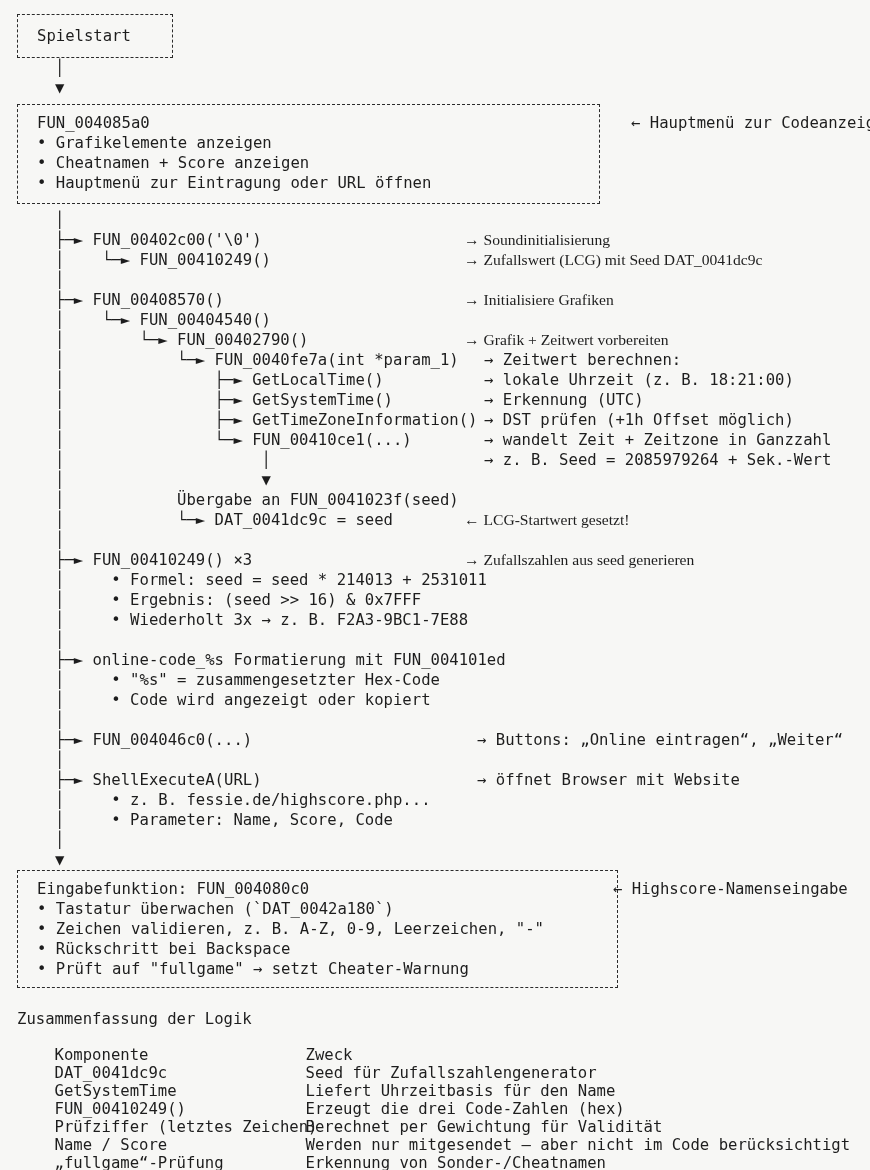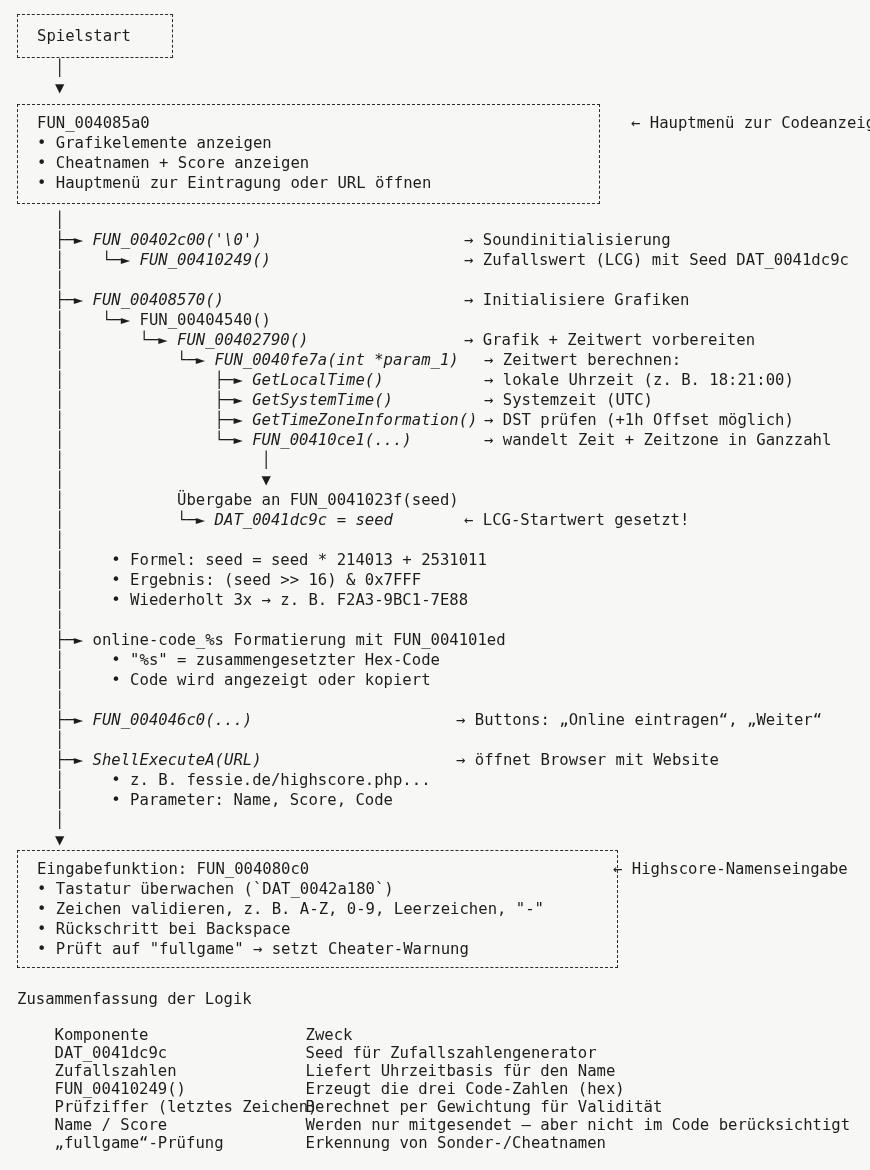--- a/index.html
+++ b/index.html
@@ -4,40 +4,40 @@
 <style>
   * { margin:0; padding:0; box-sizing:border-box; }
   html,body { width:870px; height:1170px; }
   body {
     background:#f7f7f5;
     color:#1d1d1d;
     font-family:"DejaVu Sans Mono","Liberation Mono",monospace;
     font-size:15.6px;
     overflow:hidden;
   }
-  .pre { white-space:pre;font-style:italic; }
+  .pre { white-space:pre; }
   
   .box { border:1px dashed #2b2b2b; position:relative; margin-left:17px; }
   .box-start { margin-top:14px; width:156px; height:44px; padding:11px 0 16px 19px; }
   .box-main  { margin-top:6px;  width:583px; height:100px; padding:8px 0 0 19px; }
   .box-input { width:601px; height:118px; padding:8px 0 0 19px; }
   .bline { height:20px; line-height:20px; white-space:pre; }
   .bnote { position:absolute; top:9px; white-space:pre; }
   .box-main  .bnote { left:613px; }
   .box-input .bnote { left:595px; }
   
   .tree { margin-top:6px; }
   .tline {
     height:20px; line-height:20px; white-space:pre;
     padding-left:55px; position:relative;
   }
   .note { position:absolute; top:0; white-space:pre; }
-  .nA { left:464px; }
+  .nA { left:464px;font-family:Liberation Serif, serif; }
   .nB { left:484px; }
-  .nC { left:456px; }
+  .nC { left:477px; }
   
   .summary { margin:22px 12px 0 17px; }
   .srow { height:18px; line-height:18px; white-space:pre; }
   .c1 { display:inline-block; width:251px; white-space:pre; }
   .c2 { white-space:pre;text-align:center; }
 </style>
 </head>
 <body>
 
 <div class="box box-start">
@@ -58,28 +58,29 @@
 <div class="tree">
   <div class="tline">│</div>
   <div class="tline"><span class="pre">├─► FUN_00402c00('\0')</span><span class="note nA">→ Soundinitialisierung</span></div>
   <div class="tline"><span class="pre">│    └─► FUN_00410249()</span><span class="note nA">→ Zufallswert (LCG) mit Seed DAT_0041dc9c</span></div>
   <div class="tline">│</div>
   <div class="tline"><span class="pre">├─► FUN_00408570()</span><span class="note nA">→ Initialisiere Grafiken</span></div>
   <div class="tline">│    └─► FUN_00404540()</div>
   <div class="tline"><span class="pre">│        └─► FUN_00402790()</span><span class="note nA">→ Grafik + Zeitwert vorbereiten</span></div>
   <div class="tline"><span class="pre">│            └─► FUN_0040fe7a(int *param_1)</span><span class="note nB">→ Zeitwert berechnen:</span></div>
   <div class="tline"><span class="pre">│                ├─► GetLocalTime()</span><span class="note nB">→ lokale Uhrzeit (z. B. 18:21:00)</span></div>
-  <div class="tline"><span class="pre">│                ├─► GetSystemTime()</span><span class="note nB">→ Systemzeit (UTC)</span></div>
+  <div class="tline"><span class="pre">│                ├─► GetSystemTime()</span><span class="note nB">→ Erkennung (UTC)</span></div>
   <div class="tline"><span class="pre">│                ├─► GetTimeZoneInformation()</span><span class="note nB">→ DST prüfen (+1h Offset möglich)</span></div>
   <div class="tline"><span class="pre">│                └─► FUN_00410ce1(...)</span><span class="note nB">→ wandelt Zeit + Zeitzone in Ganzzahl</span></div>
-  <div class="tline"><span class="pre">│                     │</span></div>
+  <div class="tline"><span class="pre">│                     │</span><span class="note nB">→ z. B. Seed = 2085979264 + Sek.-Wert</span></div>
   <div class="tline">│                     ▼</div>
   <div class="tline">│            Übergabe an FUN_0041023f(seed)</div>
   <div class="tline"><span class="pre">│            └─► DAT_0041dc9c = seed</span><span class="note nA">← LCG-Startwert gesetzt!</span></div>
   <div class="tline">│</div>
+  <div class="tline"><span class="pre">├─► FUN_00410249() ×3</span><span class="note nA">→ Zufallszahlen aus seed generieren</span></div>
   <div class="tline">│     • Formel: seed = seed * 214013 + 2531011</div>
   <div class="tline">│     • Ergebnis: (seed &gt;&gt; 16) &amp; 0x7FFF</div>
   <div class="tline">│     • Wiederholt 3x → z. B. F2A3-9BC1-7E88</div>
   <div class="tline">│</div>
   <div class="tline">├─► online-code_%s Formatierung mit FUN_004101ed</div>
   <div class="tline">│     • "%s" = zusammengesetzter Hex-Code</div>
   <div class="tline">│     • Code wird angezeigt oder kopiert</div>
   <div class="tline">│</div>
   <div class="tline"><span class="pre">├─► FUN_004046c0(...)</span><span class="note nC">→ Buttons: „Online eintragen“, „Weiter“</span></div>
   <div class="tline">│</div>
@@ -101,21 +102,21 @@
 
 <div class="summary">
   <div class="srow">Zusammenfassung der Logik</div>
   <div class="srow">
     <span class="c1">Komponente</span><span class="c2">Zweck</span>
   </div>
   <div class="srow">
     <span class="c1">DAT_0041dc9c</span><span class="c2">Seed für Zufallszahlengenerator</span>
   </div>
   <div class="srow">
-    <span class="c1">Zufallszahlen</span><span class="c2">Liefert Uhrzeitbasis für den Name</span>
+    <span class="c1">GetSystemTime</span><span class="c2">Liefert Uhrzeitbasis für den Name</span>
   </div>
   <div class="srow">
     <span class="c1">FUN_00410249()</span><span class="c2">Erzeugt die drei Code-Zahlen (hex)</span>
   </div>
   <div class="srow">
     <span class="c1">Prüfziffer (letztes Zeichen)</span><span class="c2">Berechnet per Gewichtung für Validität</span>
   </div>
   <div class="srow">
     <span class="c1">Name / Score</span><span class="c2">Werden nur mitgesendet – aber nicht im Code berücksichtigt</span>
   </div>

